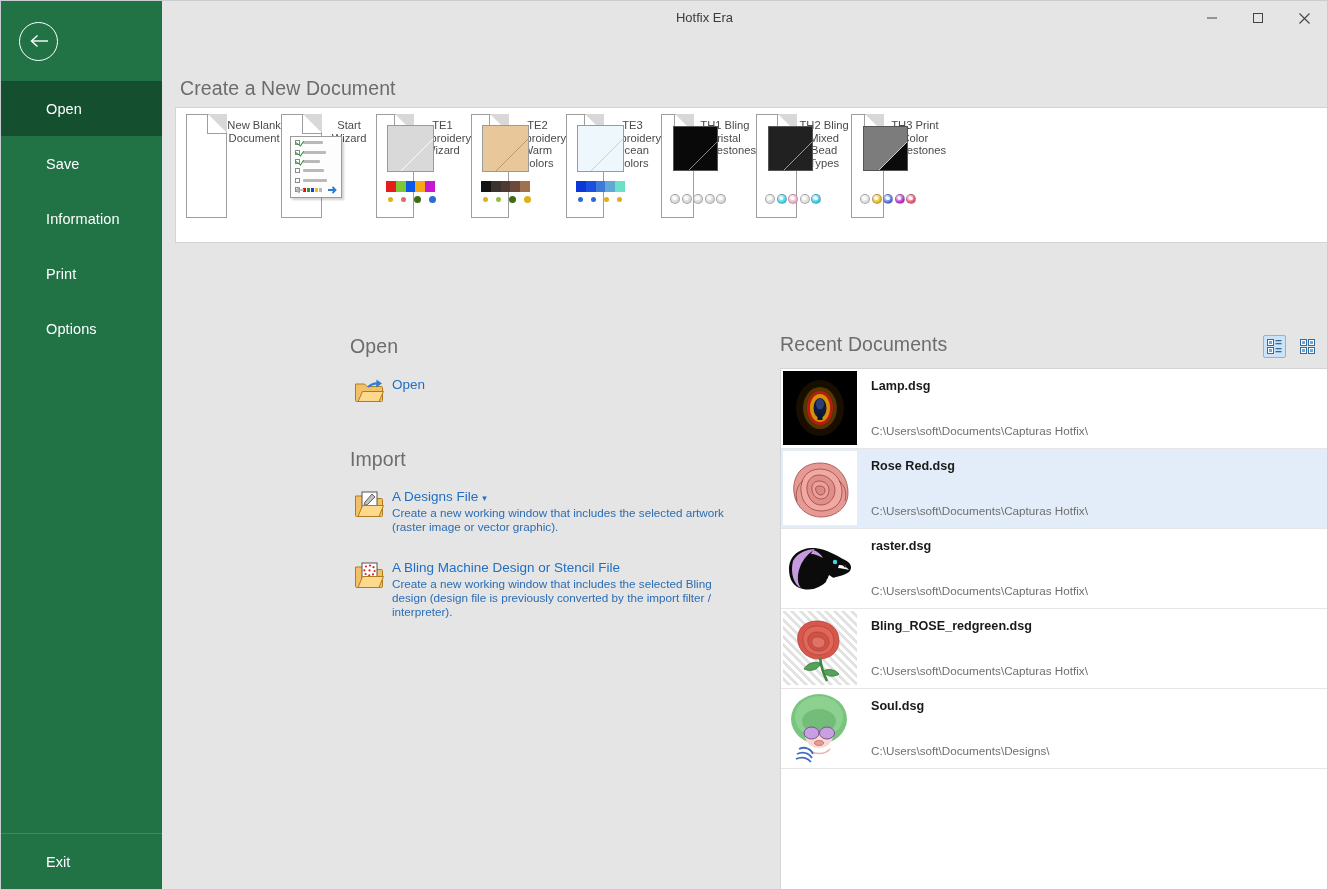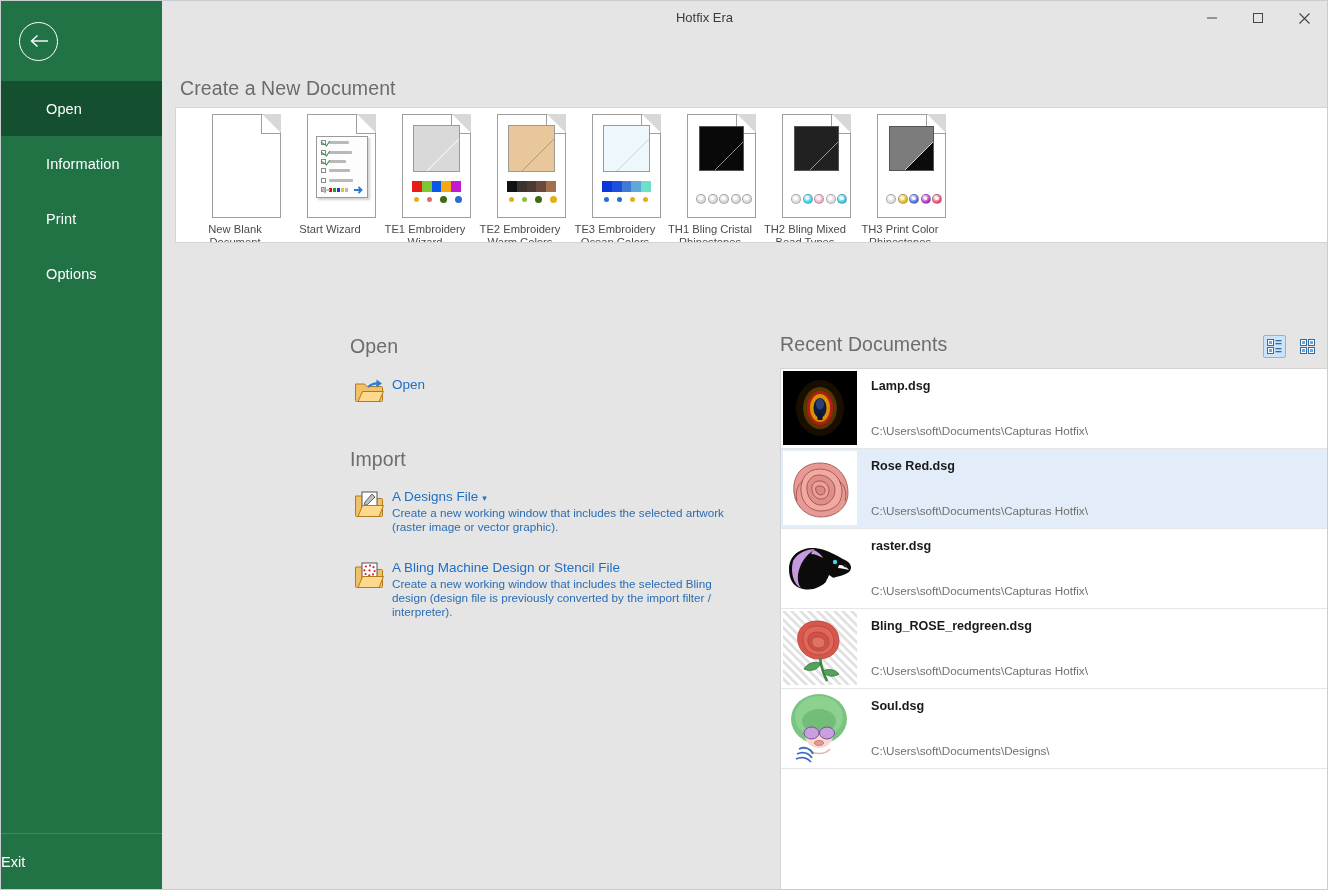--- a/index.html
+++ b/index.html
@@ -41,21 +41,21 @@
     color:#ffffff;
     font-size:14.5px;
     cursor:pointer;
     letter-spacing:.1px;
   }
   .nav-item.active { background:#14502f; }
   .nav-spacer { flex:1 1 auto; }
   #exit-sep { height:1px; background:#3c8a5d; }
   #exit-item {
     height:55px; display:flex; align-items:center;
-    color:#ffffff; font-size:14.5px; cursor:pointer;
+    padding-left:45px; color:#ffffff; font-size:14.5px; cursor:pointer;
   }
   
   #content {
     flex:1 1 auto; position:relative; background:#e5e5e5;
   }
   #titlebar {
     height:34px; position:relative;
     display:flex; align-items:center; justify-content:center;
   }
   #win-title {
@@ -83,21 +83,21 @@
   
   #newdoc-title { position:absolute; left:18px; top:42px; }
   #newdoc-panel {
     position:absolute; left:13px; top:72px; width:1153px; height:136px;
     border:1px solid #d4d4d4; background:#fff;
     overflow:hidden;
   }
   .card-row { display:flex; padding:6px 0 0 10px; }
   .card {
     width:95px; margin-right:0px;
-    display:flex; flex-direction:column; align-items:flex-end;
+    display:flex; flex-direction:row; align-items:flex-start;
     cursor:pointer;
   }
   .page {
     width:69px; height:104px;
     background:#fff;
     border:1px solid #9e9e9e;
     position:relative;
     box-shadow:0 0 0 0 rgba(0,0,0,0);
   }
   .page .fold {
@@ -222,20 +222,23 @@
         <svg width="20" height="14" viewBox="0 0 20 14" aria-hidden="true">
           <path d="M19 7 H3" stroke="#ffffff" stroke-width="1.4" fill="none"></path>
           <path d="M8.5 1.5 L2.5 7 L8.5 12.5" stroke="#ffffff" stroke-width="1.4" fill="none" stroke-linejoin="miter"></path>
         </svg>
       </div>
     </div>
 
     <div class="nav-list">
       <div class="nav-item active">
         <span>Open</span>
+      </div>
+      <div class="nav-item">
+        <span>Save</span>
       </div>
       <div class="nav-item">
         <span>Information</span>
       </div>
       <div class="nav-item">
         <span>Print</span>
       </div>
       <div class="nav-item">
         <span>Options</span>
       </div>

